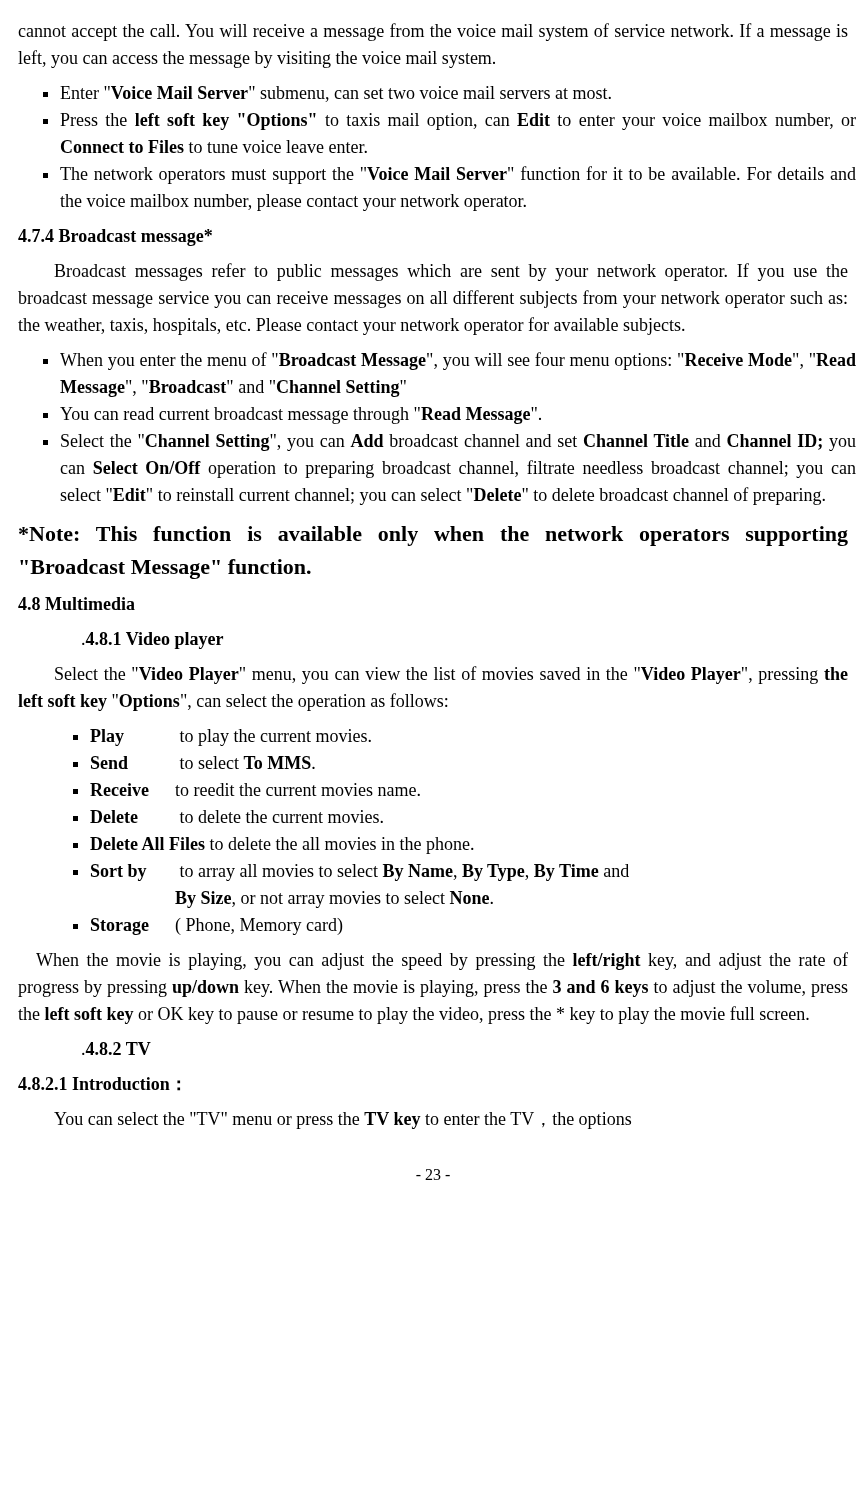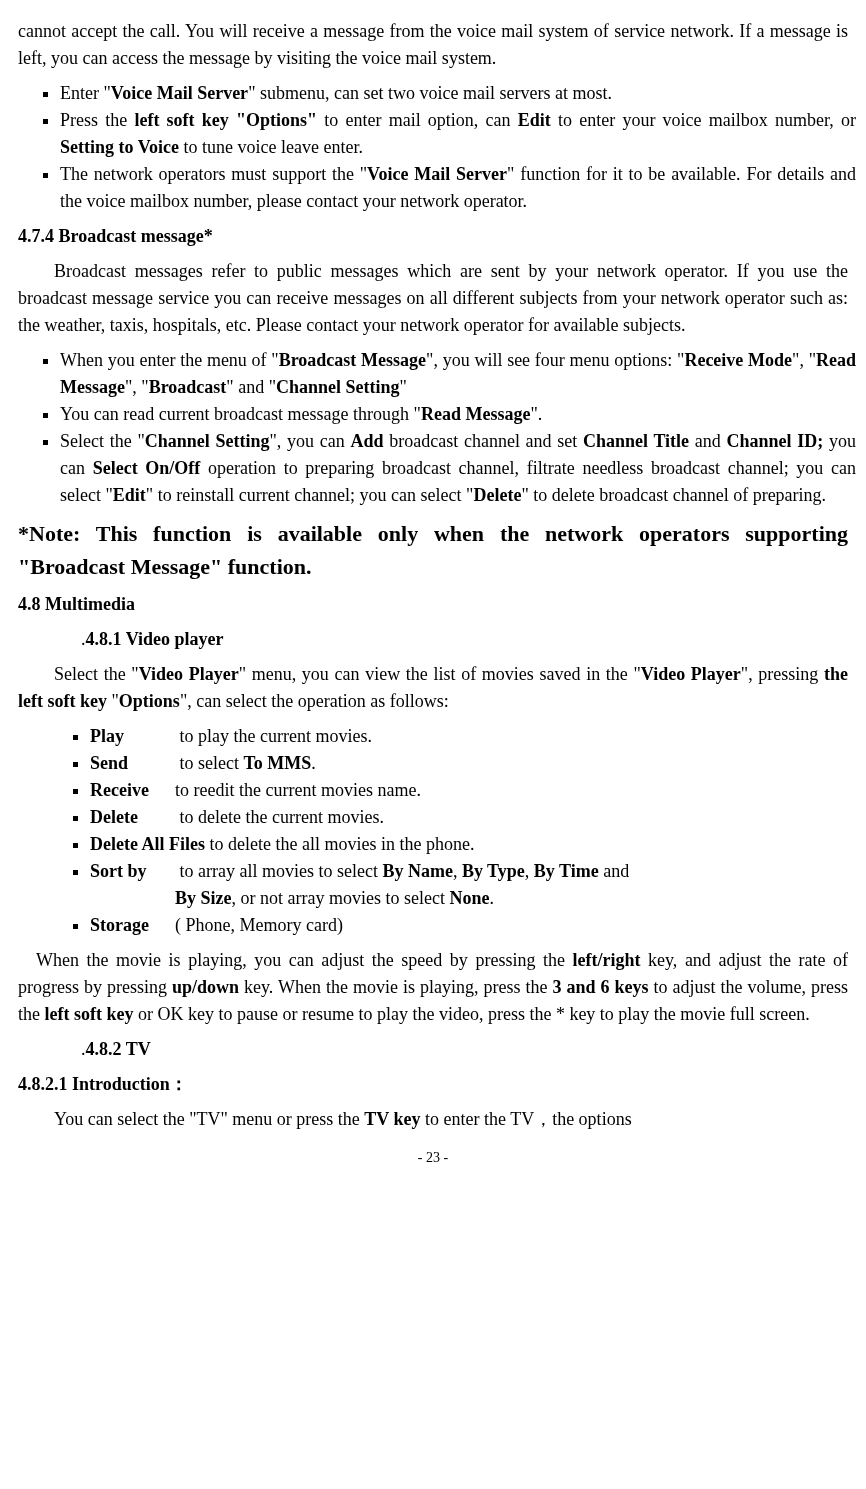--- a/index.html
+++ b/index.html
@@ -41,43 +41,43 @@
   .subhead {
     font-weight: bold;
     padding-left: 3.5em;
   }
   .subhead-dot::before {
     content: ".";
     font-weight: normal;
   }
   .footer {
     text-align: center;
-    font-size: 14px;
-    margin-top: 14px;
+    font-size: 16px;
+    margin-top: 30px;
   }
   .optlist li {
     text-align: justify;
   }
   .opt-label {
     font-weight: bold;
     display: inline-block;
     min-width: 85px;
   }
 </style>
 </head>
 <body>
 
 <p class="para">cannot accept the call. You will receive a message from the voice mail system of service network. If a message is left, you can access the message by visiting the voice mail system.</p>
 
 <ul class="square">
   <li>
     <span>Enter "</span><span class="bold">Voice Mail Server</span><span>" submenu, can set two voice mail servers at most.</span>
   </li>
   <li>
-    <span>Press the </span><span class="bold">left soft key "Options"</span><span> to enter mail option, can </span><span class="bold">Edit</span><span> to enter your voice mailbox number, or </span><span class="bold">Setting to Voice</span><span> to tune voice leave enter.</span>
+    <span>Press the </span><span class="bold">left soft key "Options"</span><span> to taxis mail option, can </span><span class="bold">Edit</span><span> to enter your voice mailbox number, or </span><span class="bold">Connect to Files</span><span> to tune voice leave enter.</span>
   </li>
   <li>
     <span>The network operators must support the "</span><span class="bold">Voice Mail Server</span><span>" function for it to be available. For details and the voice mailbox number, please contact your network operator.</span>
   </li>
 </ul>
 
 <p class="heading para">4.7.4 Broadcast message*</p>
 
 <p class="para indent">Broadcast messages refer to public messages which are sent by your network operator. If you use the broadcast message service you can receive messages on all different subjects from your network operator such as: the weather, taxis, hospitals, etc. Please contact your network operator for available subjects.</p>
 

